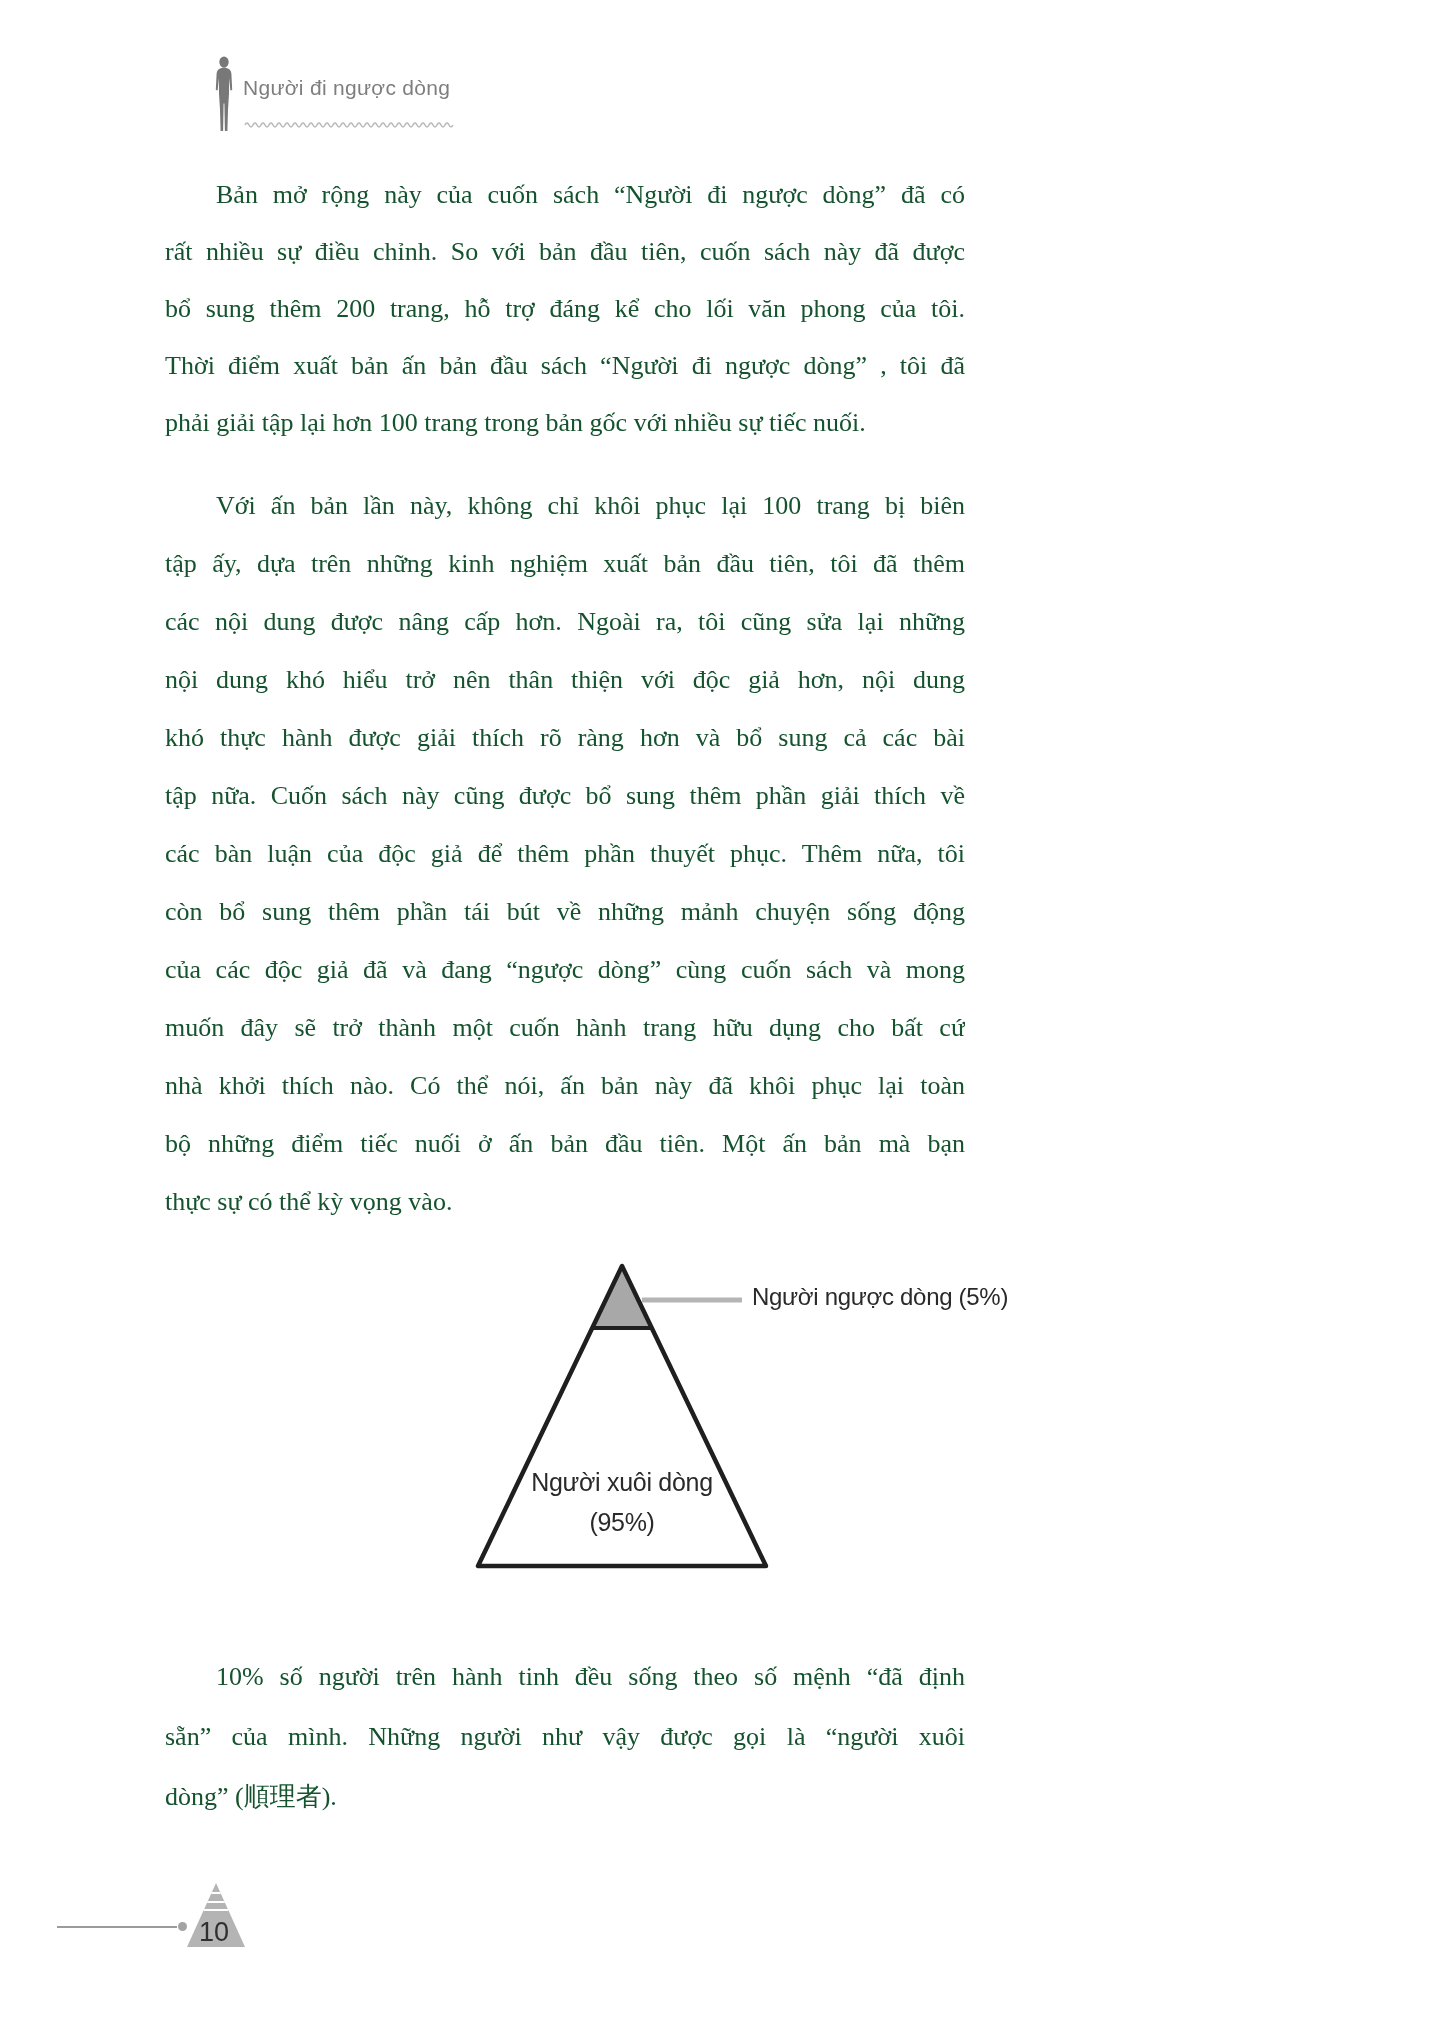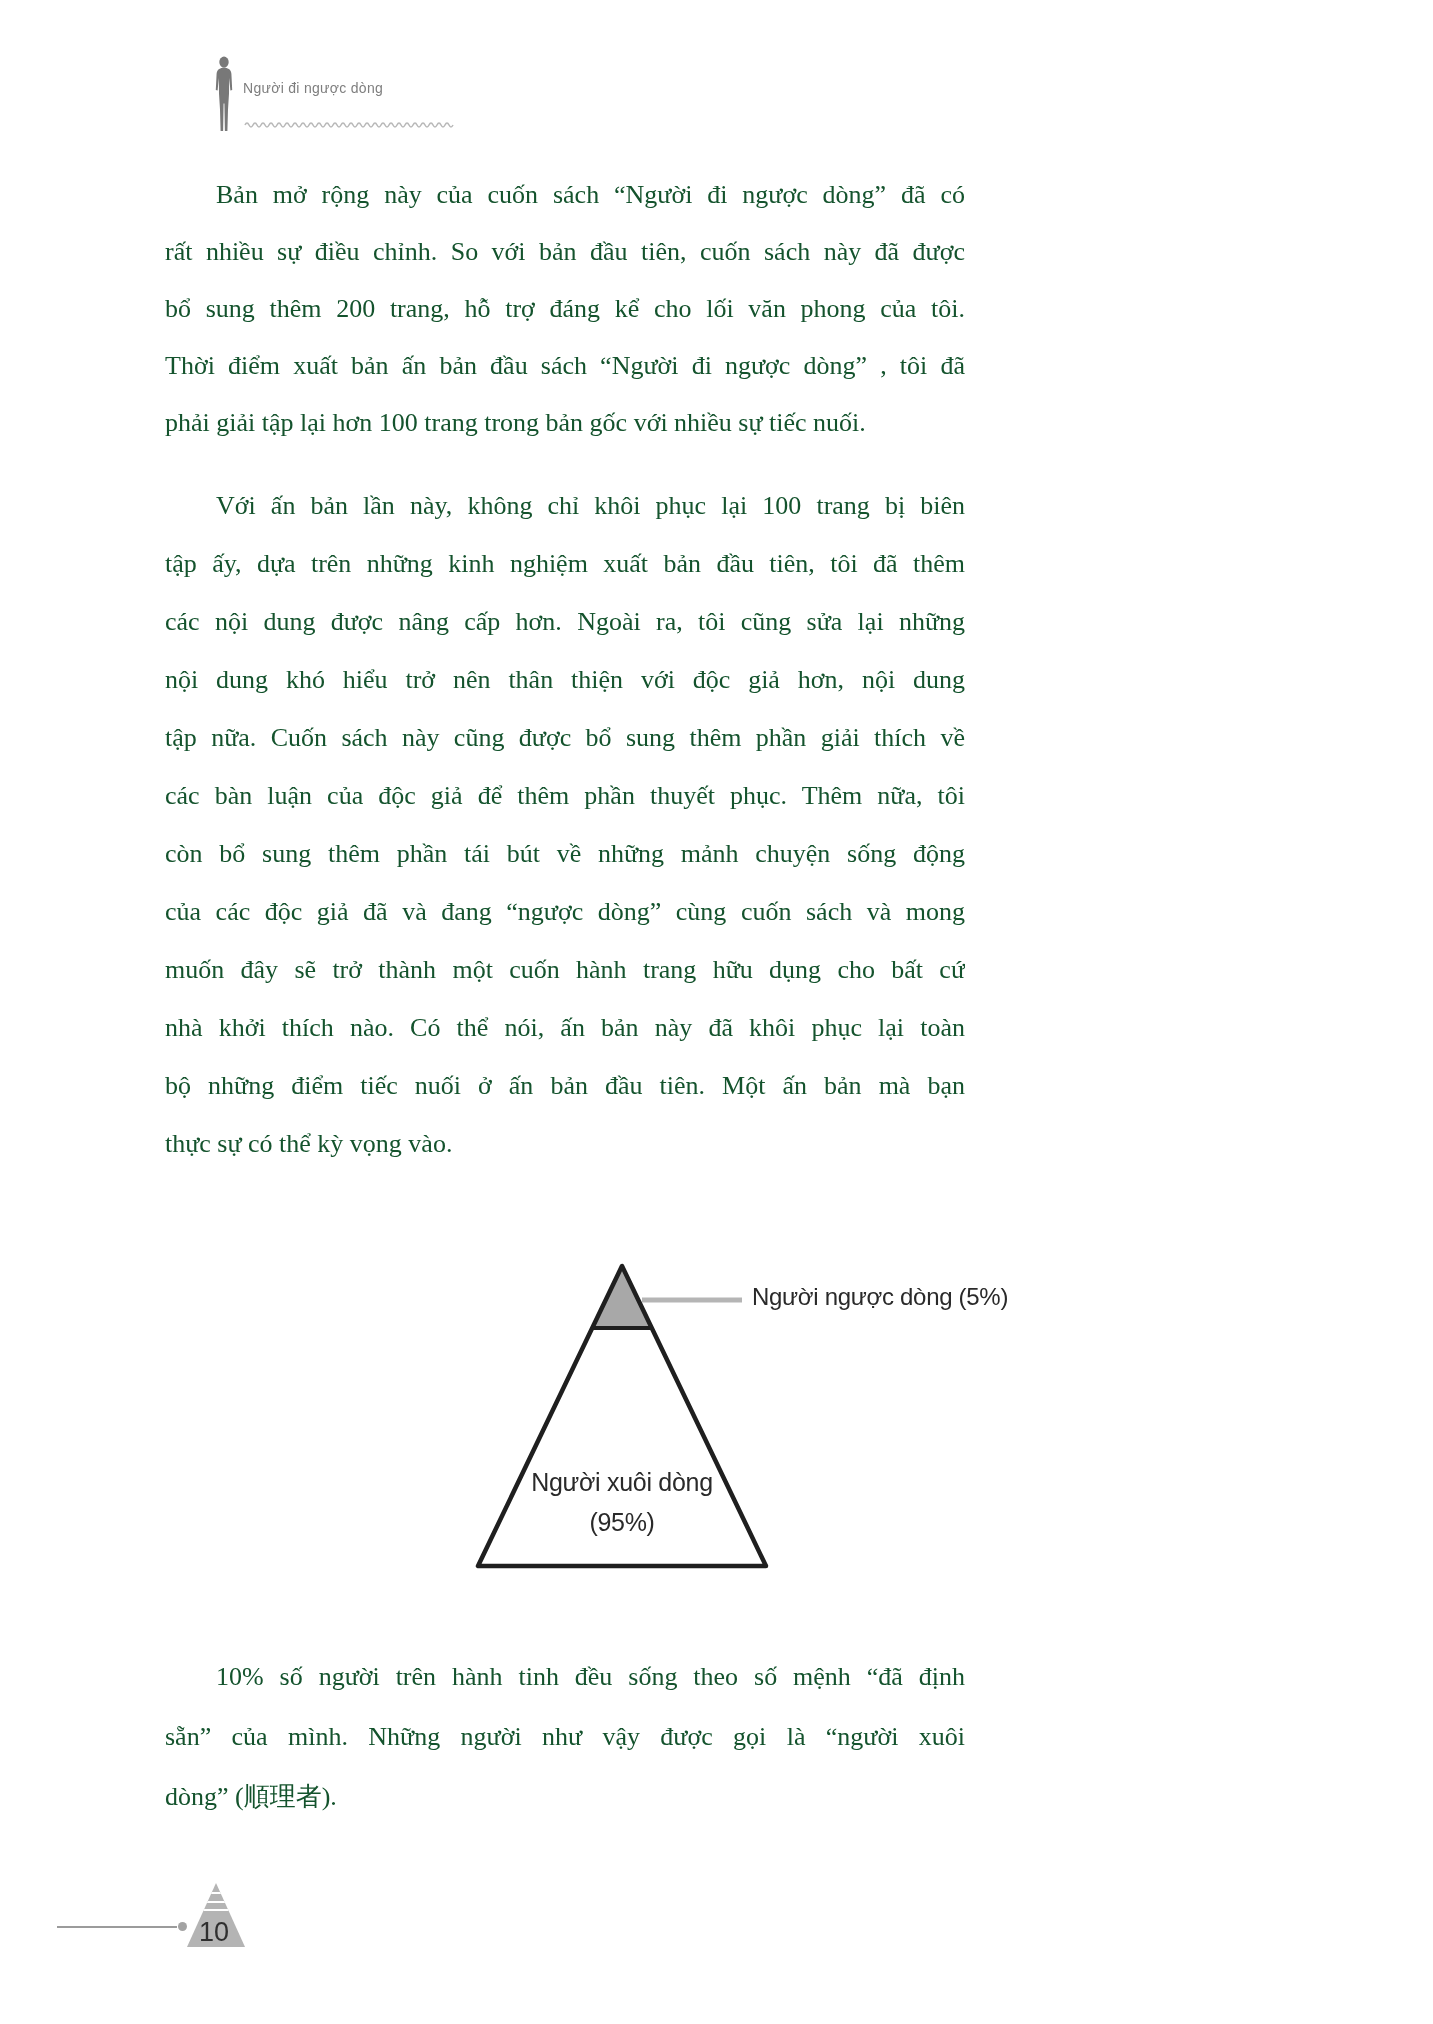--- a/index.html
+++ b/index.html
@@ -9,21 +9,21 @@
     background:#ffffff;
     overflow:hidden;
     font-family:"Liberation Serif",serif;
   }
 
   
   .hdr-icon{position:absolute;left:212px;top:56px;width:24px;height:77px;}
   .hdr-title{
     position:absolute;left:243px;top:74px;
     font-family:"Liberation Sans",sans-serif;
-    font-size:14px;line-height:28px;color:#7e7e7e;letter-spacing:.3px;
+    font-size:21px;line-height:28px;color:#7e7e7e;letter-spacing:.3px;
   }
   .hdr-wave{position:absolute;left:243px;top:118px;width:216px;height:12px;}
 
   
   .para{
     position:absolute;left:165px;width:800px;
     font-family:"Liberation Serif",serif;
     font-size:26px;color:#14532d;
   }
   .para .line{
@@ -82,20 +82,21 @@
       <div class="line">rất nhiều sự điều chỉnh. So với bản đầu tiên, cuốn sách này đã được</div>
       <div class="line">bổ sung thêm 200 trang, hỗ trợ đáng kể cho lối văn phong của tôi.</div>
       <div class="line">Thời điểm xuất bản ấn bản đầu sách “Người đi ngược dòng” , tôi đã</div>
       <div class="line last">phải giải tập lại hơn 100 trang trong bản gốc với nhiều sự tiếc nuối.</div>
     </div>
   <div class="para p2">
       <div class="line first">Với ấn bản lần này, không chỉ khôi phục lại 100 trang bị biên</div>
       <div class="line">tập ấy, dựa trên những kinh nghiệm xuất bản đầu tiên, tôi đã thêm</div>
       <div class="line">các nội dung được nâng cấp hơn. Ngoài ra, tôi cũng sửa lại những</div>
       <div class="line">nội dung khó hiểu trở nên thân thiện với độc giả hơn, nội dung</div>
+      <div class="line">khó thực hành được giải thích rõ ràng hơn và bổ sung cả các bài</div>
       <div class="line">tập nữa. Cuốn sách này cũng được bổ sung thêm phần giải thích về</div>
       <div class="line">các bàn luận của độc giả để thêm phần thuyết phục. Thêm nữa, tôi</div>
       <div class="line">còn bổ sung thêm phần tái bút về những mảnh chuyện sống động</div>
       <div class="line">của các độc giả đã và đang “ngược dòng” cùng cuốn sách và mong</div>
       <div class="line">muốn đây sẽ trở thành một cuốn hành trang hữu dụng cho bất cứ</div>
       <div class="line">nhà khởi thích nào. Có thể nói, ấn bản này đã khôi phục lại toàn</div>
       <div class="line">bộ những điểm tiếc nuối ở ấn bản đầu tiên. Một ấn bản mà bạn</div>
       <div class="line last">thực sự có thể kỳ vọng vào.</div>
     </div>
   <div class="para p3">

